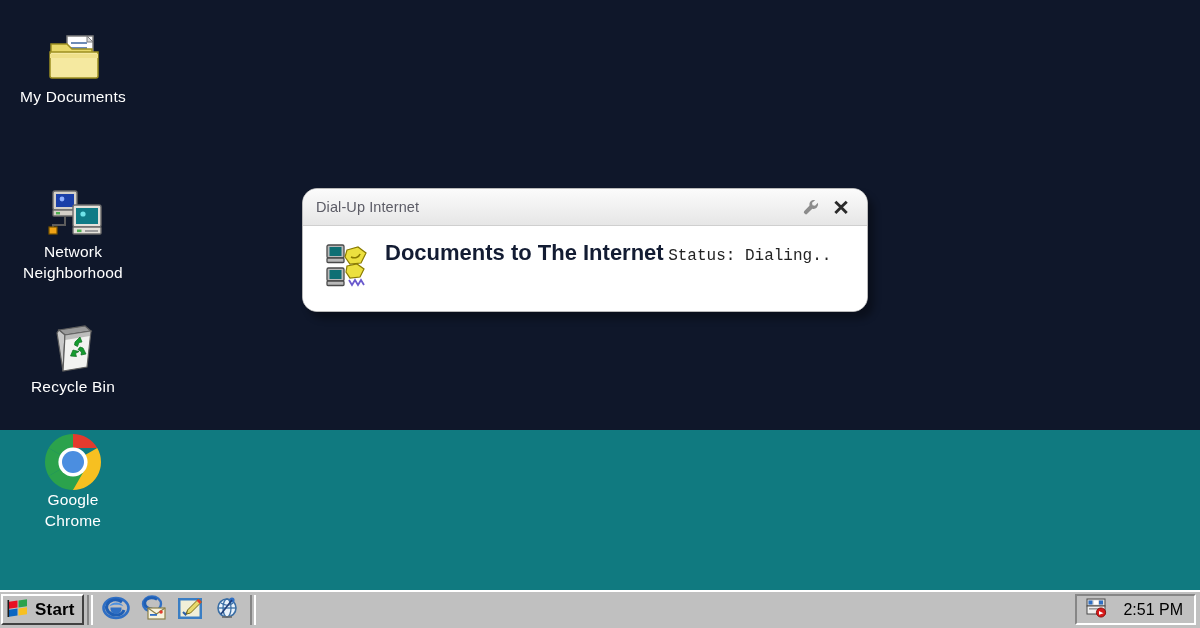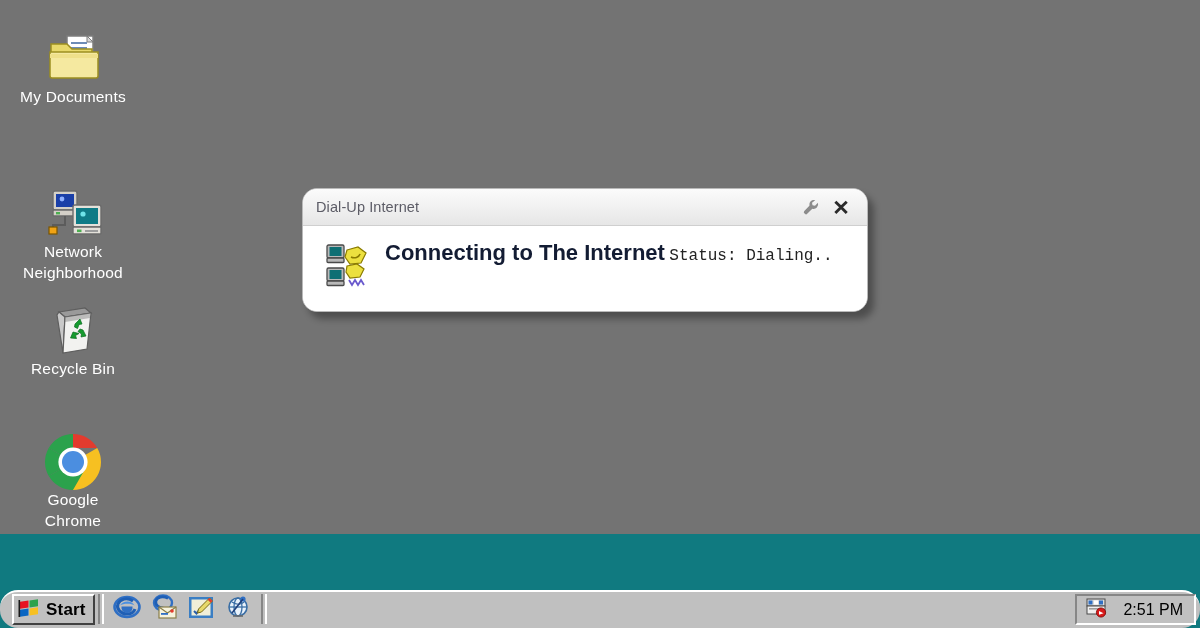--- a/index.html
+++ b/index.html
@@ -15,22 +15,22 @@
     font-family: "Liberation Sans", sans-serif;
     position: relative;
     -webkit-font-smoothing: none;
   }
 
   
   #desktop {
     position: absolute;
     left: 0; top: 0;
     width: 1200px;
-    height: 534px;
-    background: #737373;
+    height: 430px;
+    background: #0f172a;
   }
 
   .desk-icon {
     position: absolute;
     width: 142px;
     text-align: center;
     cursor: default;
     user-select: none;
   }
   .desk-icon .glyph {
@@ -45,21 +45,21 @@
     color: #ffffff;
     font-size: 15.5px;
     line-height: 21px;
     font-family: "Liberation Sans", sans-serif;
     letter-spacing: 0.2px;
     white-space: pre-line;
   }
 
   #icon-mydocs      { left: 2px;  top: 28px; }
   #icon-network     { left: 2px;  top: 183px; }
-  #icon-recyclebin  { left: 2px;  top: 300px; }
+  #icon-recyclebin  { left: 2px;  top: 318px; }
   #icon-chrome      { left: 2px;  top: 431px; }
 
   
   #dialog {
     position: absolute;
     left: 302px;
     top: 188px;
     width: 566px;
     border-radius: 15px;
     background: #ffffff;
@@ -135,23 +135,22 @@
   
   #taskbar {
     position: absolute;
     left: 0;
     top: 590px;
     width: 1200px;
     height: 38px;
     background: #c0c0c0;
     border-top: 2px solid #ffffff;
     display: flex;
-    align-items: flex-start;
-    padding: 2px 2px 3px 12px;
-    border-radius: 18px;
+    align-items: flex-end;
+    padding: 2px 2px 3px 1px;
   }
 
   #start-button {
     height: 31px;
     display: flex;
     align-items: center;
     padding: 0 7px 0 4px;
     background: #c0c0c0;
     border-top: 2px solid #ffffff;
     border-left: 2px solid #ffffff;
@@ -316,21 +315,21 @@
           <g stroke="#8a7b00" stroke-width="1.2">
             <path d="M22 8 l11 -3 l8 6 l-5 10 l-11 1 l-5 -7 z" fill="#ece03f"></path>
             <path d="M26 15 a6 5 0 0 0 9 -3" fill="none" stroke="#8a7b00" stroke-width="1.6"></path>
             <path d="M22 24 l10 -2 l7 5 l-4 8 l-10 1 l-4 -6 z" fill="#ece03f"></path>
           </g>
 
           <path d="M24 38 l3 5 l3 -5 l3 5 l3 -5 l3 5" fill="none" stroke="#6a5acd" stroke-width="1.8"></path>
         </svg>
       </span>
       <span id="dialog-text">
-        <span id="dialog-heading">Connecting to The Internet</span>
+        <span id="dialog-heading">Documents to The Internet</span>
         <span id="dialog-status">Status: Dialing..</span>
       </span>
     </div>
   </div>
 </div>
 
 <div id="taskbar">
 
   <div id="start-button">
     <span>

